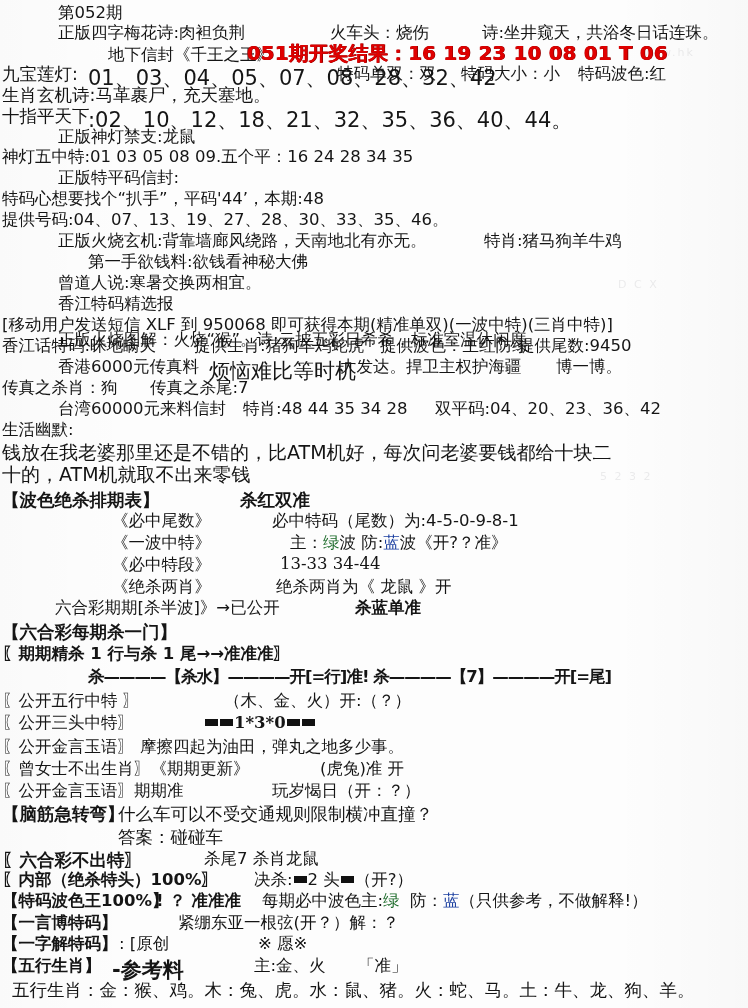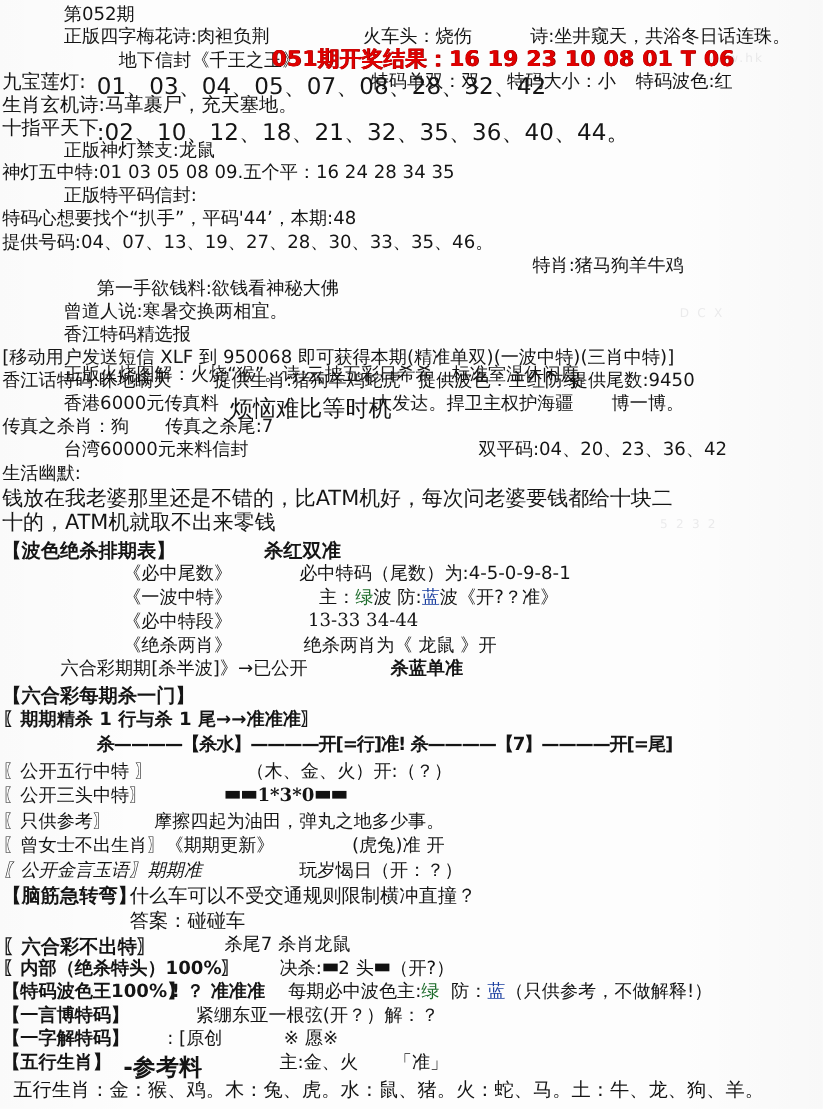--- a/index.html
+++ b/index.html
@@ -85,20 +85,21 @@
   <div class="ln sz16" style="left:58px;top:126px;">正版神灯禁支:龙鼠</div>
 
   <div class="ln sz16" style="left:2px;top:146px;">神灯五中特:01  03  05  08  09.五个平：16  24  28  34  35</div>
 
   <div class="ln sz16" style="left:58px;top:167px;">正版特平码信封:</div>
 
   <div class="ln sz16" style="left:2px;top:188px;">特码心想要找个“扒手”，平码'44’，本期:48</div>
 
   <div class="ln sz16" style="left:2px;top:209px;">提供号码:04、07、13、19、27、28、30、33、35、46。</div>
 
+  <div class="ln sz16" style="left:58px;top:230px;">正版火烧玄机:背靠墙廊风绕路，天南地北有亦无。</div>
   <div class="ln sz16" style="left:484px;top:230px;">特肖:猪马狗羊牛鸡</div>
 
   <div class="ln sz16" style="left:88px;top:251px;">第一手欲钱料:欲钱看神秘大佛</div>
 
   <div class="ln sz16" style="left:58px;top:272px;">曾道人说:寒暑交换两相宜。</div>
 
   <div class="ln sz16" style="left:58px;top:293px;">香江特码精选报</div>
 
   <div class="ln sz16" style="left:2px;top:314px;">[移动用户发送短信 XLF 到 950068 即可获得本期(精准单双)(一波中特)(三肖中特)]</div>
 
@@ -111,20 +112,21 @@
 
   <div class="ln sz16" style="left:58px;top:356px;">香港6000元传真料</div>
   <div class="ln sz15" style="left:209px;top:357px;">烦恼难比等时机</div>
   <div class="ln sz16" style="left:340px;top:356px;">大发达。捍卫主权护海疆</div>
   <div class="ln sz16" style="left:556px;top:356px;">博一博。</div>
 
   <div class="ln sz16" style="left:2px;top:377px;">传真之杀肖：狗</div>
   <div class="ln sz16" style="left:150px;top:377px;">传真之杀尾:7</div>
 
   <div class="ln sz16" style="left:58px;top:398px;">台湾60000元来料信封</div>
+  <div class="ln sz16" style="left:243px;top:398px;">特肖:48  44  35  34  28</div>
   <div class="ln sz16" style="left:435px;top:398px;">双平码:04、20、23、36、42</div>
 
   <div class="ln sz16" style="left:2px;top:419px;">生活幽默:</div>
   <div class="ln sz18" style="left:2px;top:440px;">钱放在我老婆那里还是不错的，比ATM机好，每次问老婆要钱都给十块二</div>
   <div class="ln sz18" style="left:2px;top:462px;">十的，ATM机就取不出来零钱</div>
 
   <div class="ln sz17 b" style="left:2px;top:488px;">【波色绝杀排期表】</div>
   <div class="ln sz17 b" style="left:240px;top:488px;">杀红双准</div>
 
   <div class="ln sz16" style="left:112px;top:510px;">《必中尾数》</div>
@@ -147,48 +149,48 @@
   <div class="ln sz16 b" style="left:2px;top:643px;">〖期期精杀 1 行与杀 1 尾→→准准准〗</div>
 
   <div class="ln sz16 b eqline" style="left:88px;top:666px;">杀————【杀水】————开[=行]准! 杀————【7】————开[=尾]</div>
 
   <div class="ln sz16" style="left:2px;top:690px;">〖公开五行中特 〗</div>
   <div class="ln sz16" style="left:224px;top:690px;">（木、金、火）开:（？）</div>
 
   <div class="ln sz16" style="left:2px;top:712px;">〖公开三头中特〗</div>
   <div class="ln sz16" style="left:204px;top:713px;text-align:center;"><span class="bar"></span><span class="bar"></span><span class="serif b">1*3*0</span><span class="bar"></span><span class="bar"></span></div>
 
-  <div class="ln sz16" style="left:2px;top:736px;">〖只供参考〗</div>
+  <div class="ln sz16" style="left:2px;top:736px;">〖公开金言玉语〗</div>
   <div class="ln sz16" style="left:140px;top:736px;">摩擦四起为油田，弹丸之地多少事。</div>
 
   <div class="ln sz16" style="left:2px;top:758px;">〖曾女士不出生肖〗《期期更新》</div>
   <div class="ln sz16" style="left:320px;top:758px;">(虎兔)准 开</div>
 
-  <div class="ln sz16" style="left:2px;top:780px;font-style:italic;">〖公开金言玉语〗期期准</div>
+  <div class="ln sz16" style="left:2px;top:780px;">〖公开金言玉语〗期期准</div>
   <div class="ln sz16" style="left:272px;top:780px;">玩岁愒日（开：？）</div>
 
   <div class="ln sz17 b" style="left:2px;top:802px;">【脑筋急转弯】</div>
   <div class="ln sz17" style="left:118px;top:802px;">什么车可以不受交通规则限制横冲直撞？</div>
   <div class="ln sz17" style="left:118px;top:825px;">答案：碰碰车</div>
 
   <div class="ln sz17 b" style="left:2px;top:848px;">〖六合彩不出特〗</div>
   <div class="ln sz16" style="left:204px;top:848px;">杀尾7   杀肖龙鼠</div>
 
   <div class="ln sz16 b" style="left:2px;top:869px;">〖内部（绝杀特头）100%〗</div>
   <div class="ln sz16" style="left:254px;top:869px;"><span>决杀:</span><span class="bar"></span><span>2  头</span><span class="bar"></span><span>（开?）</span></div>
 
   <div class="ln sz16 b" style="left:2px;top:890px;">【特码波色王100%】</div>
   <div class="ln sz16 b" style="left:156px;top:890px;">! ？ 准准准</div>
   <div class="ln sz16" style="left:262px;top:890px;"><span>每期必中波色主:</span><span class="grn">绿</span><span>&nbsp;&nbsp;</span><span>防：</span><span class="blu">蓝</span><span>（只供参考，不做解释!）</span></div>
 
   <div class="ln sz16 b" style="left:2px;top:912px;">【一言博特码】</div>
   <div class="ln sz16" style="left:178px;top:912px;">紧绷东亚一根弦(开？）解：？</div>
 
   <div class="ln sz16 b" style="left:2px;top:933px;">【一字解特码】</div>
-  <div class="ln sz16" style="left:152px;top:933px;text-align:center;">: [原创</div>
+  <div class="ln sz16" style="left:119px;top:933px;text-align:center;">: [原创</div>
   <div class="ln sz16" style="left:258px;top:933px;">※  愿※</div>
 
   <div class="ln sz16 b" style="left:2px;top:955px;">【五行生肖】</div>
   <div class="ln sz15 b" style="left:112px;top:956px;">-参考料</div>
   <div class="ln sz16" style="left:254px;top:955px;">主:金、火</div>
   <div class="ln sz16" style="left:358px;top:955px;">「准」</div>
 
   <div class="ln sz17" style="left:12px;top:978px;">五行生肖：金：猴、鸡。木：兔、虎。水：鼠、猪。火：蛇、马。土：牛、龙、狗、羊。</div>
 
 </div>

